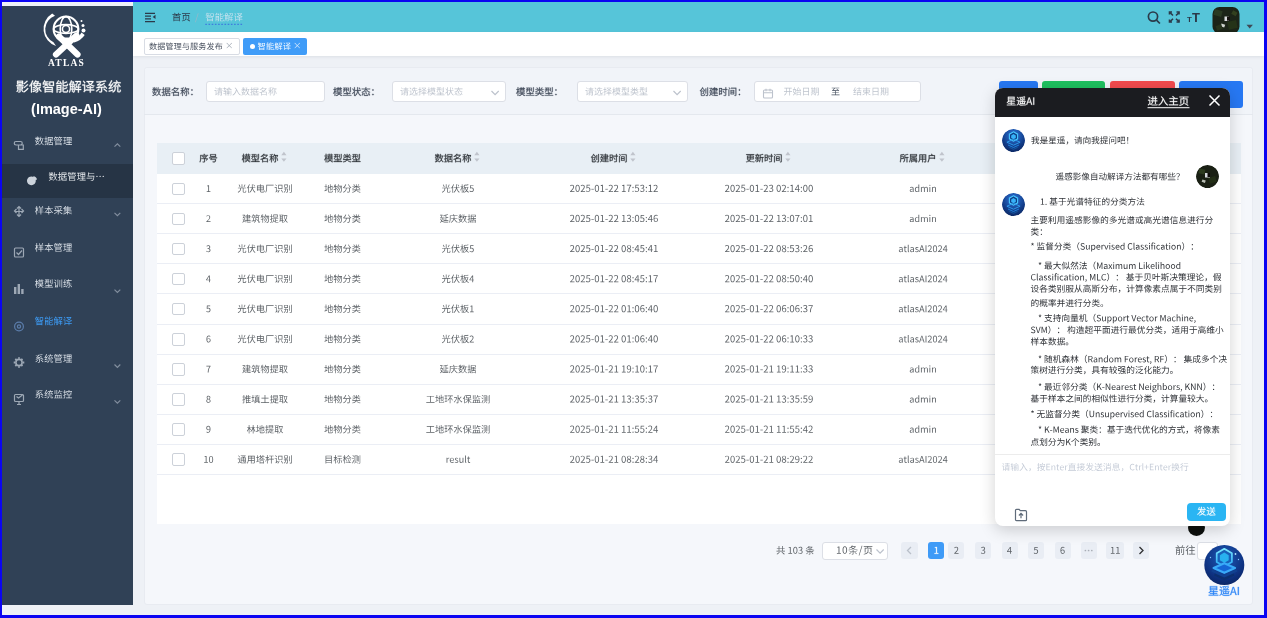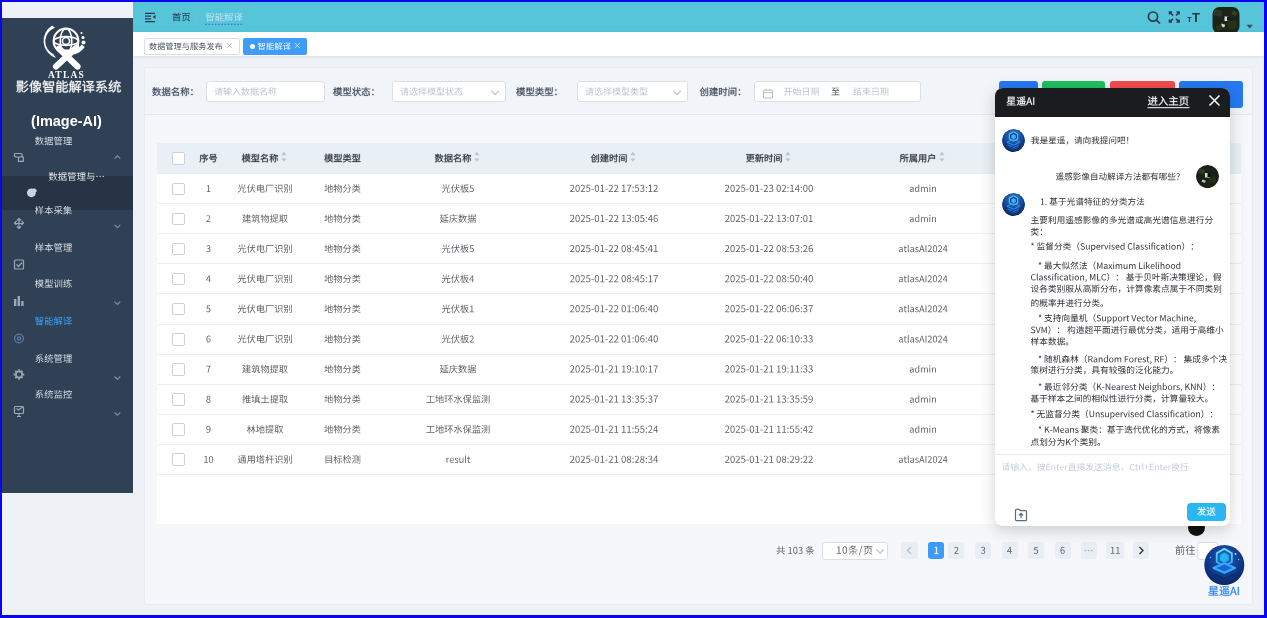--- a/index.html
+++ b/index.html
@@ -1,18 +1,18 @@
 <!DOCTYPE html>
 <html><head><meta charset="utf-8"><title>Image-AI</title><style>
 *{margin:0;padding:0;box-sizing:border-box}
 html,body{width:1267px;height:618px;overflow:hidden}
 body{font-family:"Liberation Sans",sans-serif;background:#0b04f2;position:relative}
 .abs{position:absolute}
 #page{position:absolute;left:2px;top:2px;width:1261.5px;height:612.5px;background:#eef1f6;overflow:hidden}
-#sidebar{position:absolute;left:0;top:16px;width:131px;height:475px;background:#304156}
+#sidebar{position:absolute;left:0;top:4px;width:131px;height:599px;background:#304156}
 #subactive{position:absolute;left:0;top:157.5px;width:131px;height:34px;background:#263445}
 #topbar{position:absolute;left:131px;top:0;right:0;height:30px;background:#56c5d9}
 #tabbar{position:absolute;left:131px;top:30px;right:0;height:24px;background:#fff;box-shadow:0 1px 3px rgba(0,21,41,.08)}
 .tab1{position:absolute;left:141.5px;top:36px;width:96px;height:16.5px;background:#fff;border:1px solid #d8dce4;border-radius:2px}
 .tab2{position:absolute;left:240.5px;top:36px;width:64.5px;height:16.5px;background:#3f9cf8;border-radius:2px}
 .tabdot{position:absolute;left:7px;top:6px;width:5px;height:5px;border-radius:50%;background:#fff}
 #card{position:absolute;left:142px;top:65px;width:1109px;height:538px;background:#f5f7fb;border:1px solid #e8ebf1;border-radius:3px}
 #filterstrip{position:absolute;left:143px;top:66px;width:1107px;height:45.5px;background:#f1f4f9;border-radius:3px 3px 0 0}
 #carddiv{position:absolute;left:142px;top:111.5px;width:1109px;height:1px;background:#e4e8ee}
 .inp{position:absolute;background:#fff;border:1px solid #dcdfe6;border-radius:3px;height:20.5px}

